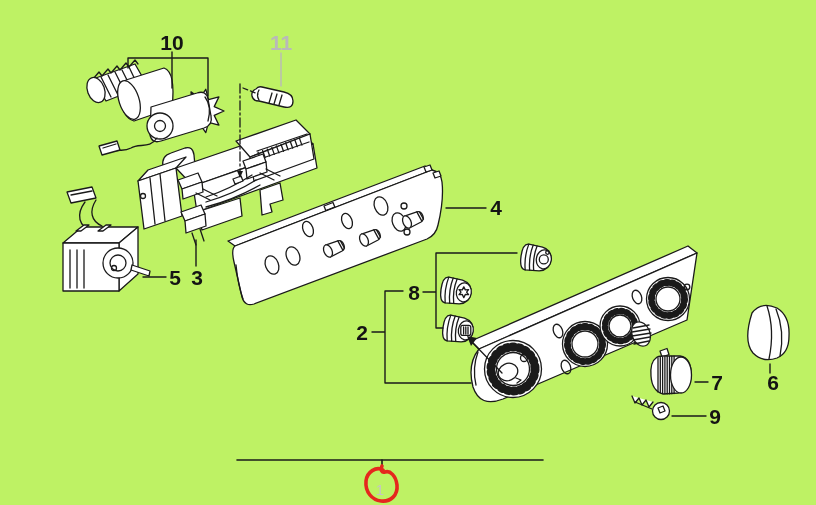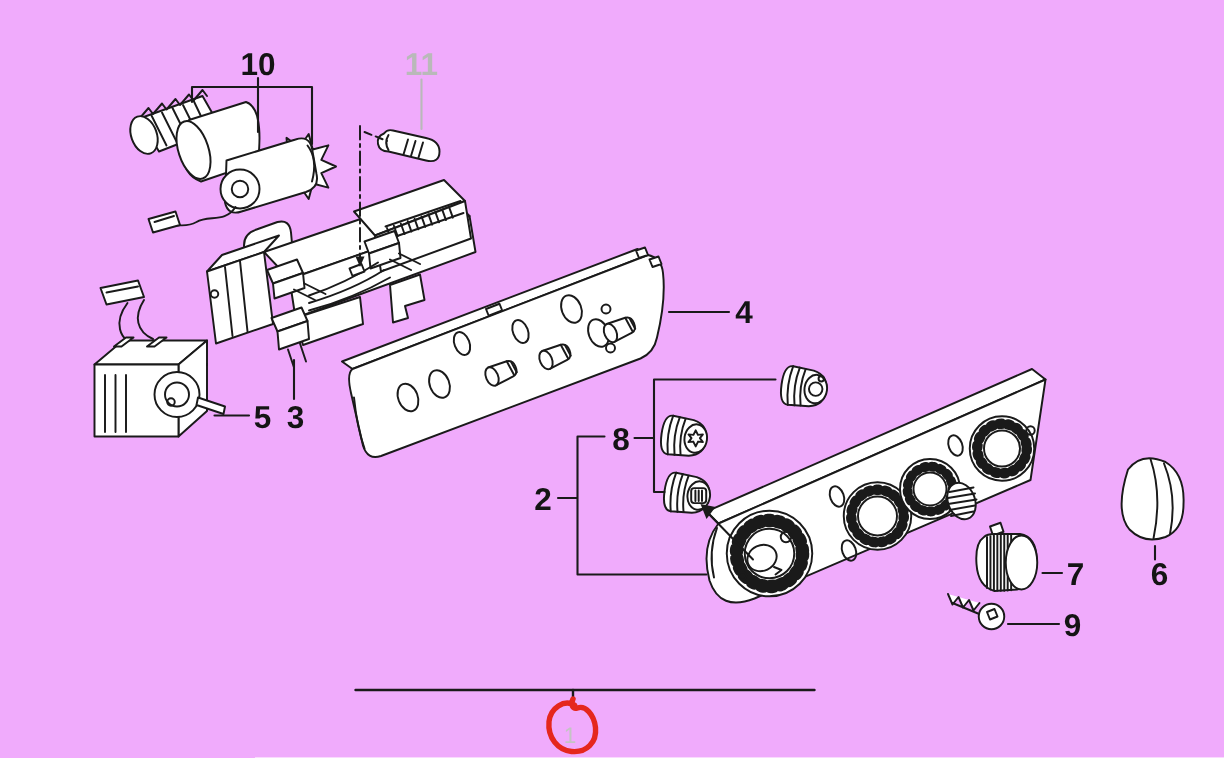--- a/index.html
+++ b/index.html
@@ -1,16 +1,16 @@
 <!DOCTYPE html>
 <html><head>
 <meta charset="utf-8">
 <style>
   html,body{margin:0;padding:0;background:#ffffff;}
-  .stage{position:relative;width:816px;height:505px;background:#f0abfc;overflow:hidden;
+  .stage{position:relative;width:816px;height:505px;background:#bef264;overflow:hidden;
          font-family:"Liberation Sans",sans-serif;}
   svg{display:block;}
   .lbl{font-family:"Liberation Sans",sans-serif;font-weight:bold;font-size:21px;fill:#141414;}
   .lbl-muted{fill:#b9b9b9;}
   .lbl-tiny{font-family:"Liberation Sans",sans-serif;font-weight:normal;font-size:15px;fill:#c4c4c4;}
 </style>
 </head>
 <body>
 
 <div class="stage">

